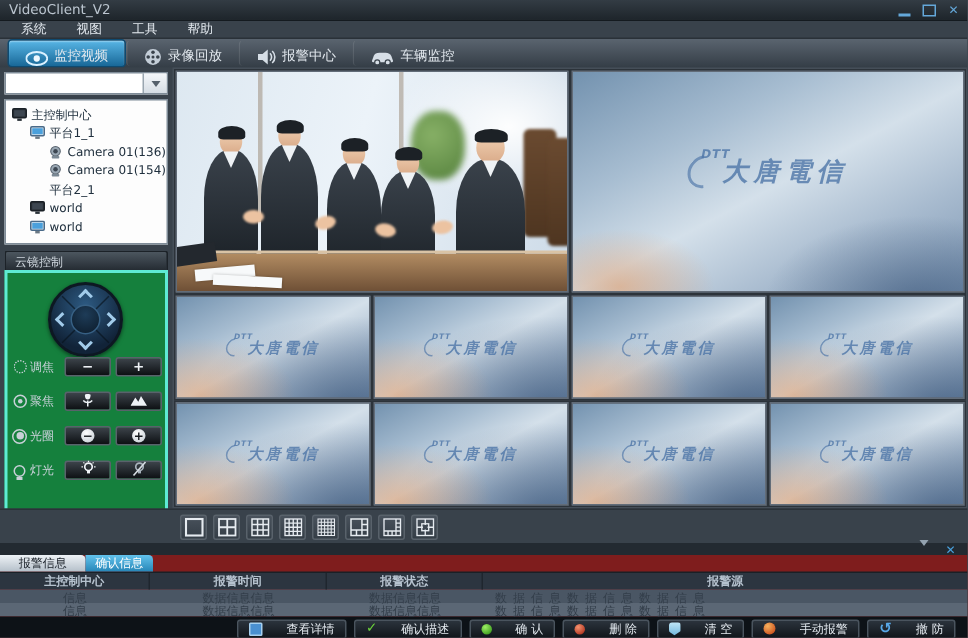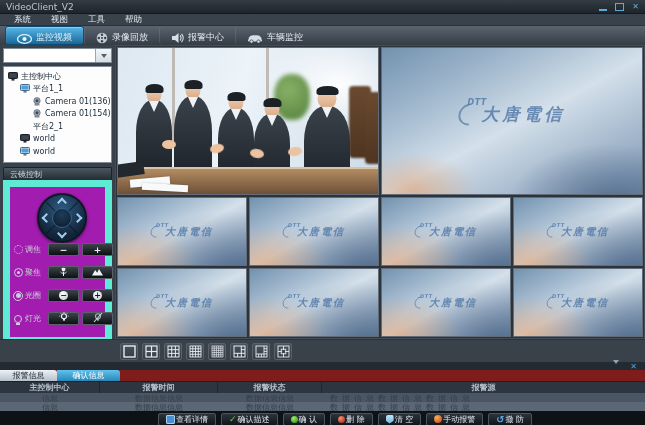--- a/index.html
+++ b/index.html
@@ -34,21 +34,21 @@
   .dropdown{height:15px;background:#ffffff;border:1px solid #7f8c98;display:flex;box-sizing:border-box}
   .dd-btn{margin-left:auto;width:15px;border-left:1px solid #9aa6b0;background:linear-gradient(#f4f7fa,#d6dde4);display:flex;align-items:center;justify-content:center}
   .tri-down{width:0;height:0;border-left:3px solid transparent;border-right:3px solid transparent;border-top:4px solid #55606b}
   .tree{margin-top:3px;height:97px;background:#fdfdfd;border:1px solid #7f8c98;box-sizing:border-box;padding:3px 0;font-size:8px;color:#20303e;overflow:hidden}
   .tree-item{display:flex;align-items:center;height:12.5px;gap:3px;cursor:default;white-space:nowrap}
   .lvl0{padding-left:4px}.lvl1{padding-left:16px}.lvl2{padding-left:28px}
   .tree-item svg{flex:none;display:block}
   .ico-spacer{display:inline-block;width:10px;height:8px}
 
   .ptz-header{margin-top:4px;height:13px;background:linear-gradient(#4c565f,#252c33);border:1px solid #1c2228;border-bottom:none;border-radius:2px 2px 0 0;font-size:8px;color:#ccd4db;display:flex;align-items:center;padding-left:6px;box-sizing:border-box}
-  .ptz{position:relative;height:164px;background:#a21caf;border:7px solid #5eead4;box-sizing:border-box}
+  .ptz{position:relative;height:164px;background:#15803d;border:2px solid #5eead4;box-sizing:border-box}
 
   .pad{position:absolute;left:27px;top:6px;width:46px;height:46px;border-radius:50%;background:radial-gradient(circle at 50% 30%,#2d5a82,#112338 72%);border:2px solid #0d1822;box-shadow:0 1px 3px rgba(0,0,0,.55)}
   .pad .sep{position:absolute;left:50%;top:50%;width:44px;height:1px;background:rgba(8,18,28,.65)}
   .sep1{transform:translate(-50%,-50%) rotate(45deg)}
   .sep2{transform:translate(-50%,-50%) rotate(-45deg)}
   .pad::after{content:"";position:absolute;left:50%;top:50%;transform:translate(-50%,-50%);width:18px;height:18px;border-radius:50%;background:radial-gradient(circle at 50% 32%,#1e3c58,#0c1b2a);border:1px solid #376084}
   .chev{position:absolute;width:5px;height:5px;border-top:2px solid #a2cceb;border-left:2px solid #a2cceb;cursor:pointer}
   .chev.up{left:50%;top:4px;transform:translateX(-50%) rotate(45deg)}
   .chev.down{left:50%;bottom:4px;transform:translateX(-50%) rotate(225deg)}
   .chev.left{top:50%;left:4px;transform:translateY(-50%) rotate(-45deg)}
@@ -119,31 +119,31 @@
   
   .alarm{position:absolute;top:362px;left:0;width:645px;height:63px;background:#7f1d1d}
   .alarm-strip{position:relative;height:8px;background:#232a31}
   .collapse-btn{position:absolute;right:26px;top:2px;cursor:pointer}
   .collapse-btn .tri-down{border-top-color:#93a2af}
   .panel-close{position:absolute;right:8px;top:0;color:#4aa3e0;font-size:8px;font-weight:bold;cursor:pointer}
   .panel-close::before{content:"\2715"}
   .alarm-tabs{height:11px;display:flex;border-bottom:1px solid #1a2026}
   .atab{font-size:8px;display:flex;align-items:center;justify-content:center;border-radius:0 3px 0 0;cursor:pointer}
   .atab-info{width:57px;background:linear-gradient(#eef2f6,#b5c0ca);color:#1b222a}
-  .atab-confirm{width:63px;background:linear-gradient(#62c2ec,#2787b8);color:#ffffff}
+  .atab-confirm{width:45px;background:linear-gradient(#62c2ec,#2787b8);color:#ffffff}
   .thead,.trow{display:grid;grid-template-columns:100px 118px 104px 1fr;align-items:center;text-align:center;font-size:8px}
   .thead{height:11px;background:#2c3540;color:#b6c2ce;font-weight:bold}
   .thead > div{border-right:1px solid #1f262e;height:100%;display:flex;align-items:center;justify-content:center;box-sizing:border-box}
   .thead > div:last-child{border-right:none}
   .trow{height:9px;color:#333e4a;cursor:default}
   .trow.r1{background:#4a5664}
   .trow.r2{background:#5b6775}
   .trow .c-status{text-align:left;padding-left:8px;letter-spacing:4px;white-space:nowrap;overflow:hidden}
   .alarm-buttons{height:16px;background:#0d1217;display:flex;align-items:center;gap:5px;padding-left:158px;box-sizing:border-box}
-  .abtn{height:13px;display:flex;align-items:center;gap:1px;padding:0 7px;background:linear-gradient(#2b333c,#11161b);border:1px solid #4a545e;border-radius:2px;font-size:8px;color:#e2e8ee;cursor:pointer;white-space:nowrap;box-sizing:border-box}
+  .abtn{height:13px;display:flex;align-items:center;gap:16px;padding:0 7px;background:linear-gradient(#2b333c,#11161b);border:1px solid #4a545e;border-radius:2px;font-size:8px;color:#e2e8ee;cursor:pointer;white-space:nowrap;box-sizing:border-box}
   .ic-detail{width:7px;height:7px;background:#4a90d0;border:1px solid #a6cfee;border-radius:1px}
   .ic-check{color:#6ad03a;font-size:9px;font-weight:bold;line-height:8px}
   .ic-check::before{content:"\2713"}
   .ic-green{width:7px;height:7px;border-radius:50%;background:radial-gradient(circle at 35% 30%,#9df064,#27880e)}
   .ic-red{width:7px;height:7px;border-radius:50%;background:radial-gradient(circle at 35% 30%,#f5926f,#a01f0e)}
   .ic-clear{width:8px;height:9px;background:linear-gradient(#bfe5f6,#6fb6dc);border-radius:2px 2px 4px 4px;clip-path:polygon(0 0,100% 0,100% 70%,50% 100%,0 70%)}
   .ic-manual{width:8px;height:8px;border-radius:50%;background:radial-gradient(circle at 35% 30%,#f6b25e,#c23a0e)}
   .ic-disarm{color:#58a8e8;font-size:10px;font-weight:bold;line-height:9px}
   .ic-disarm::before{content:"\21BA"}
 </style>

